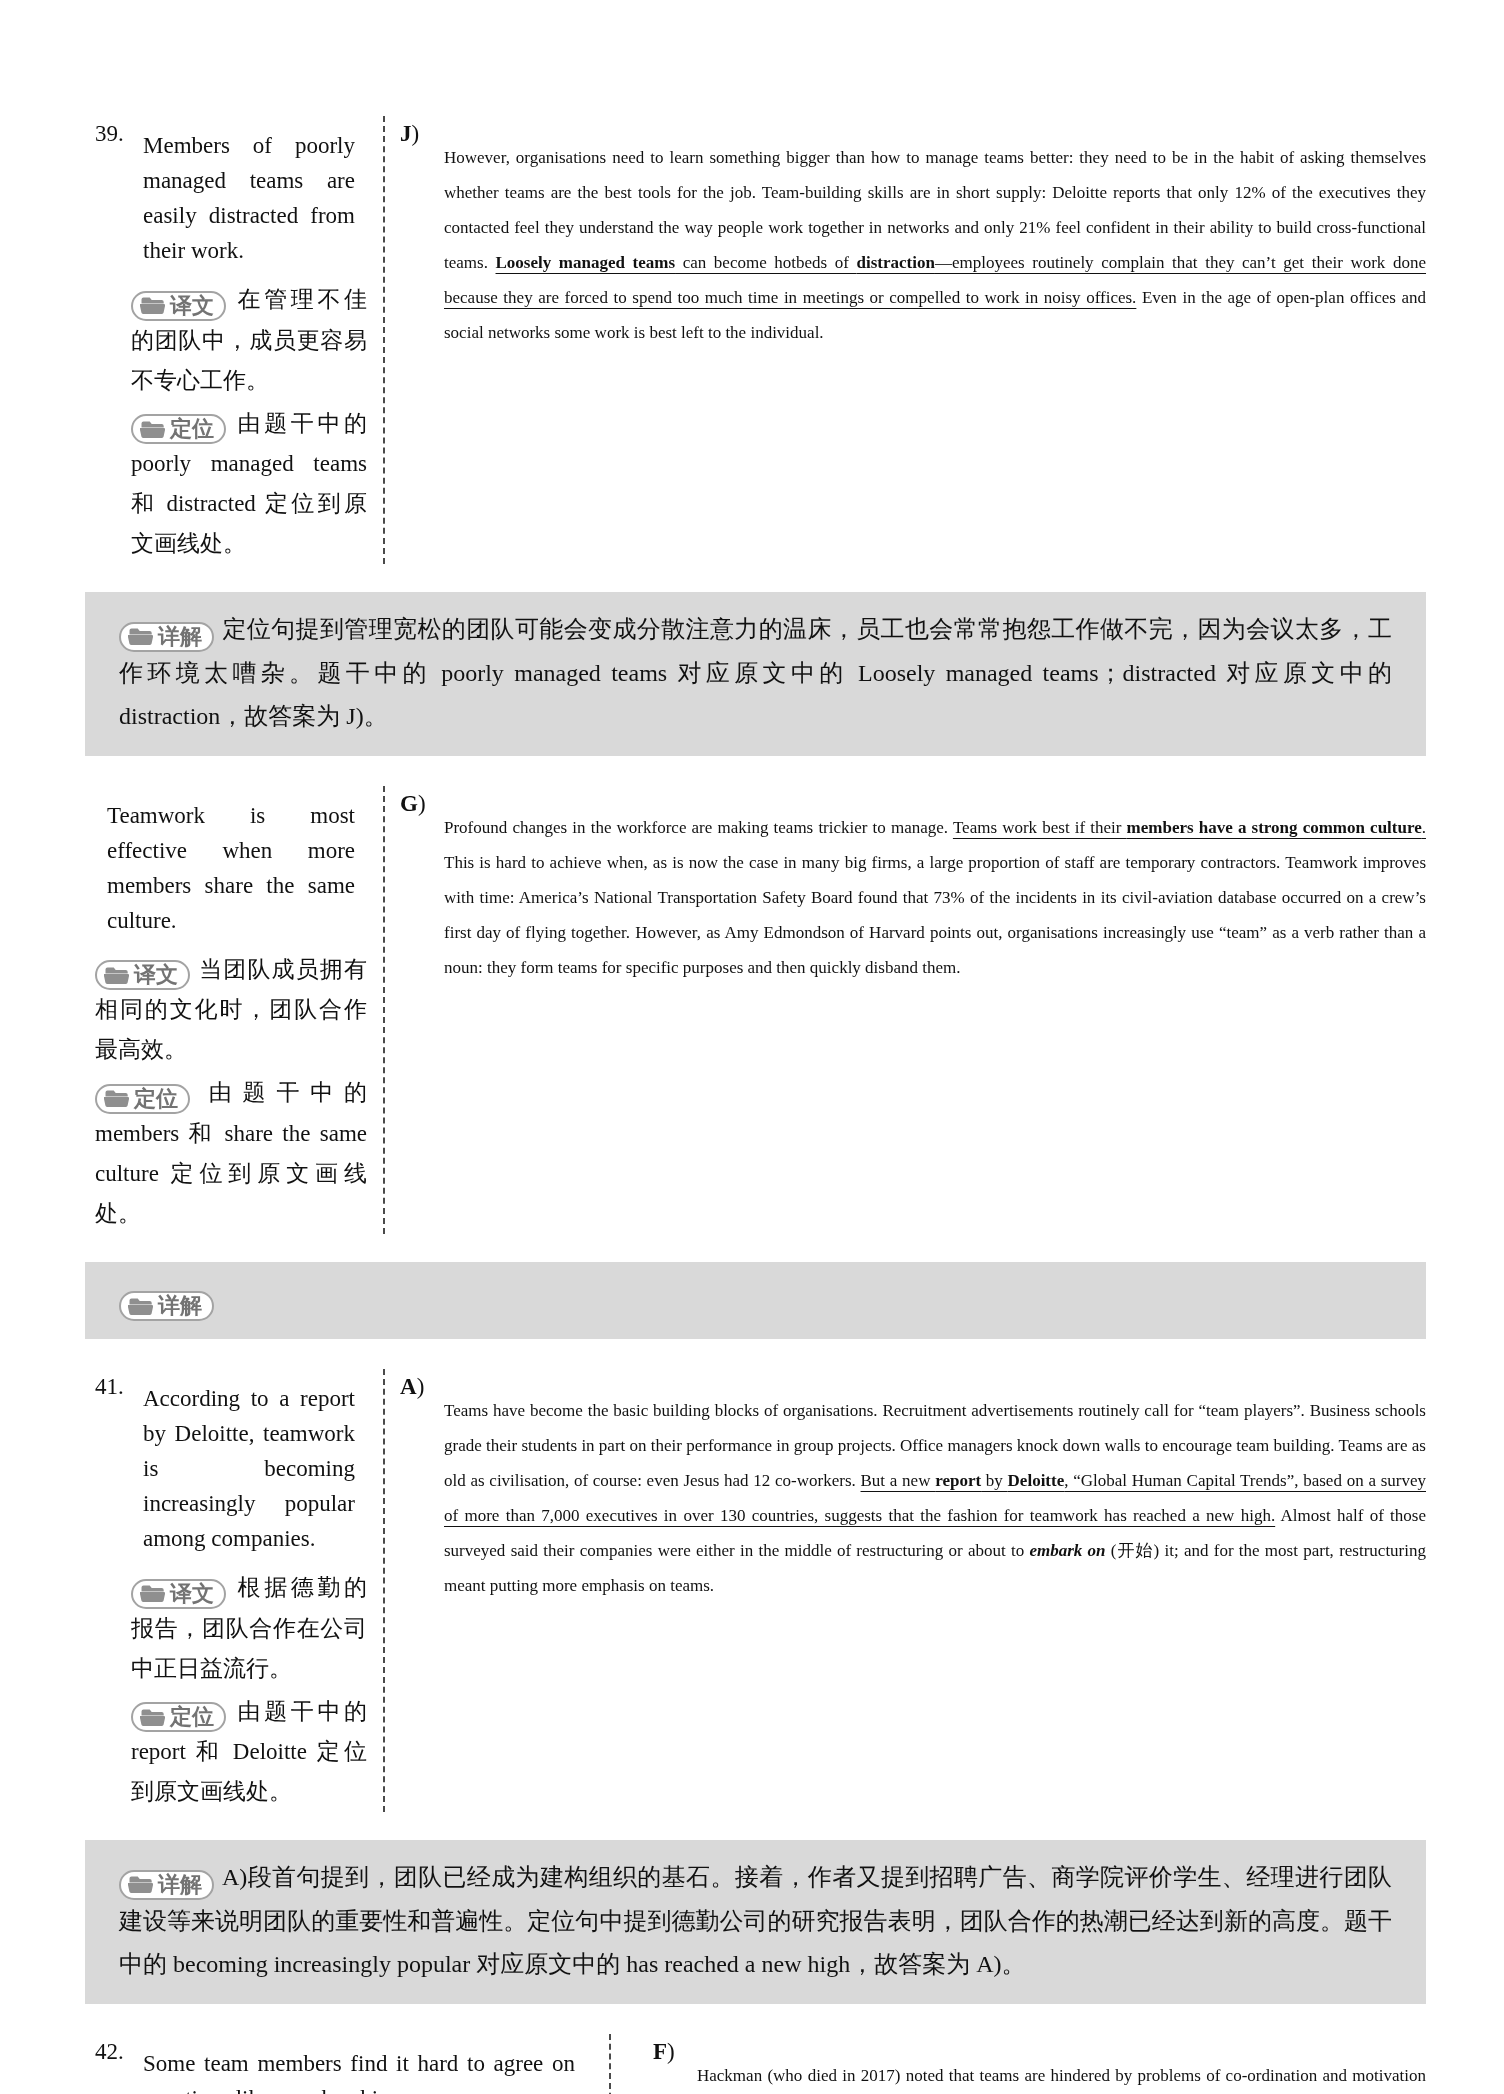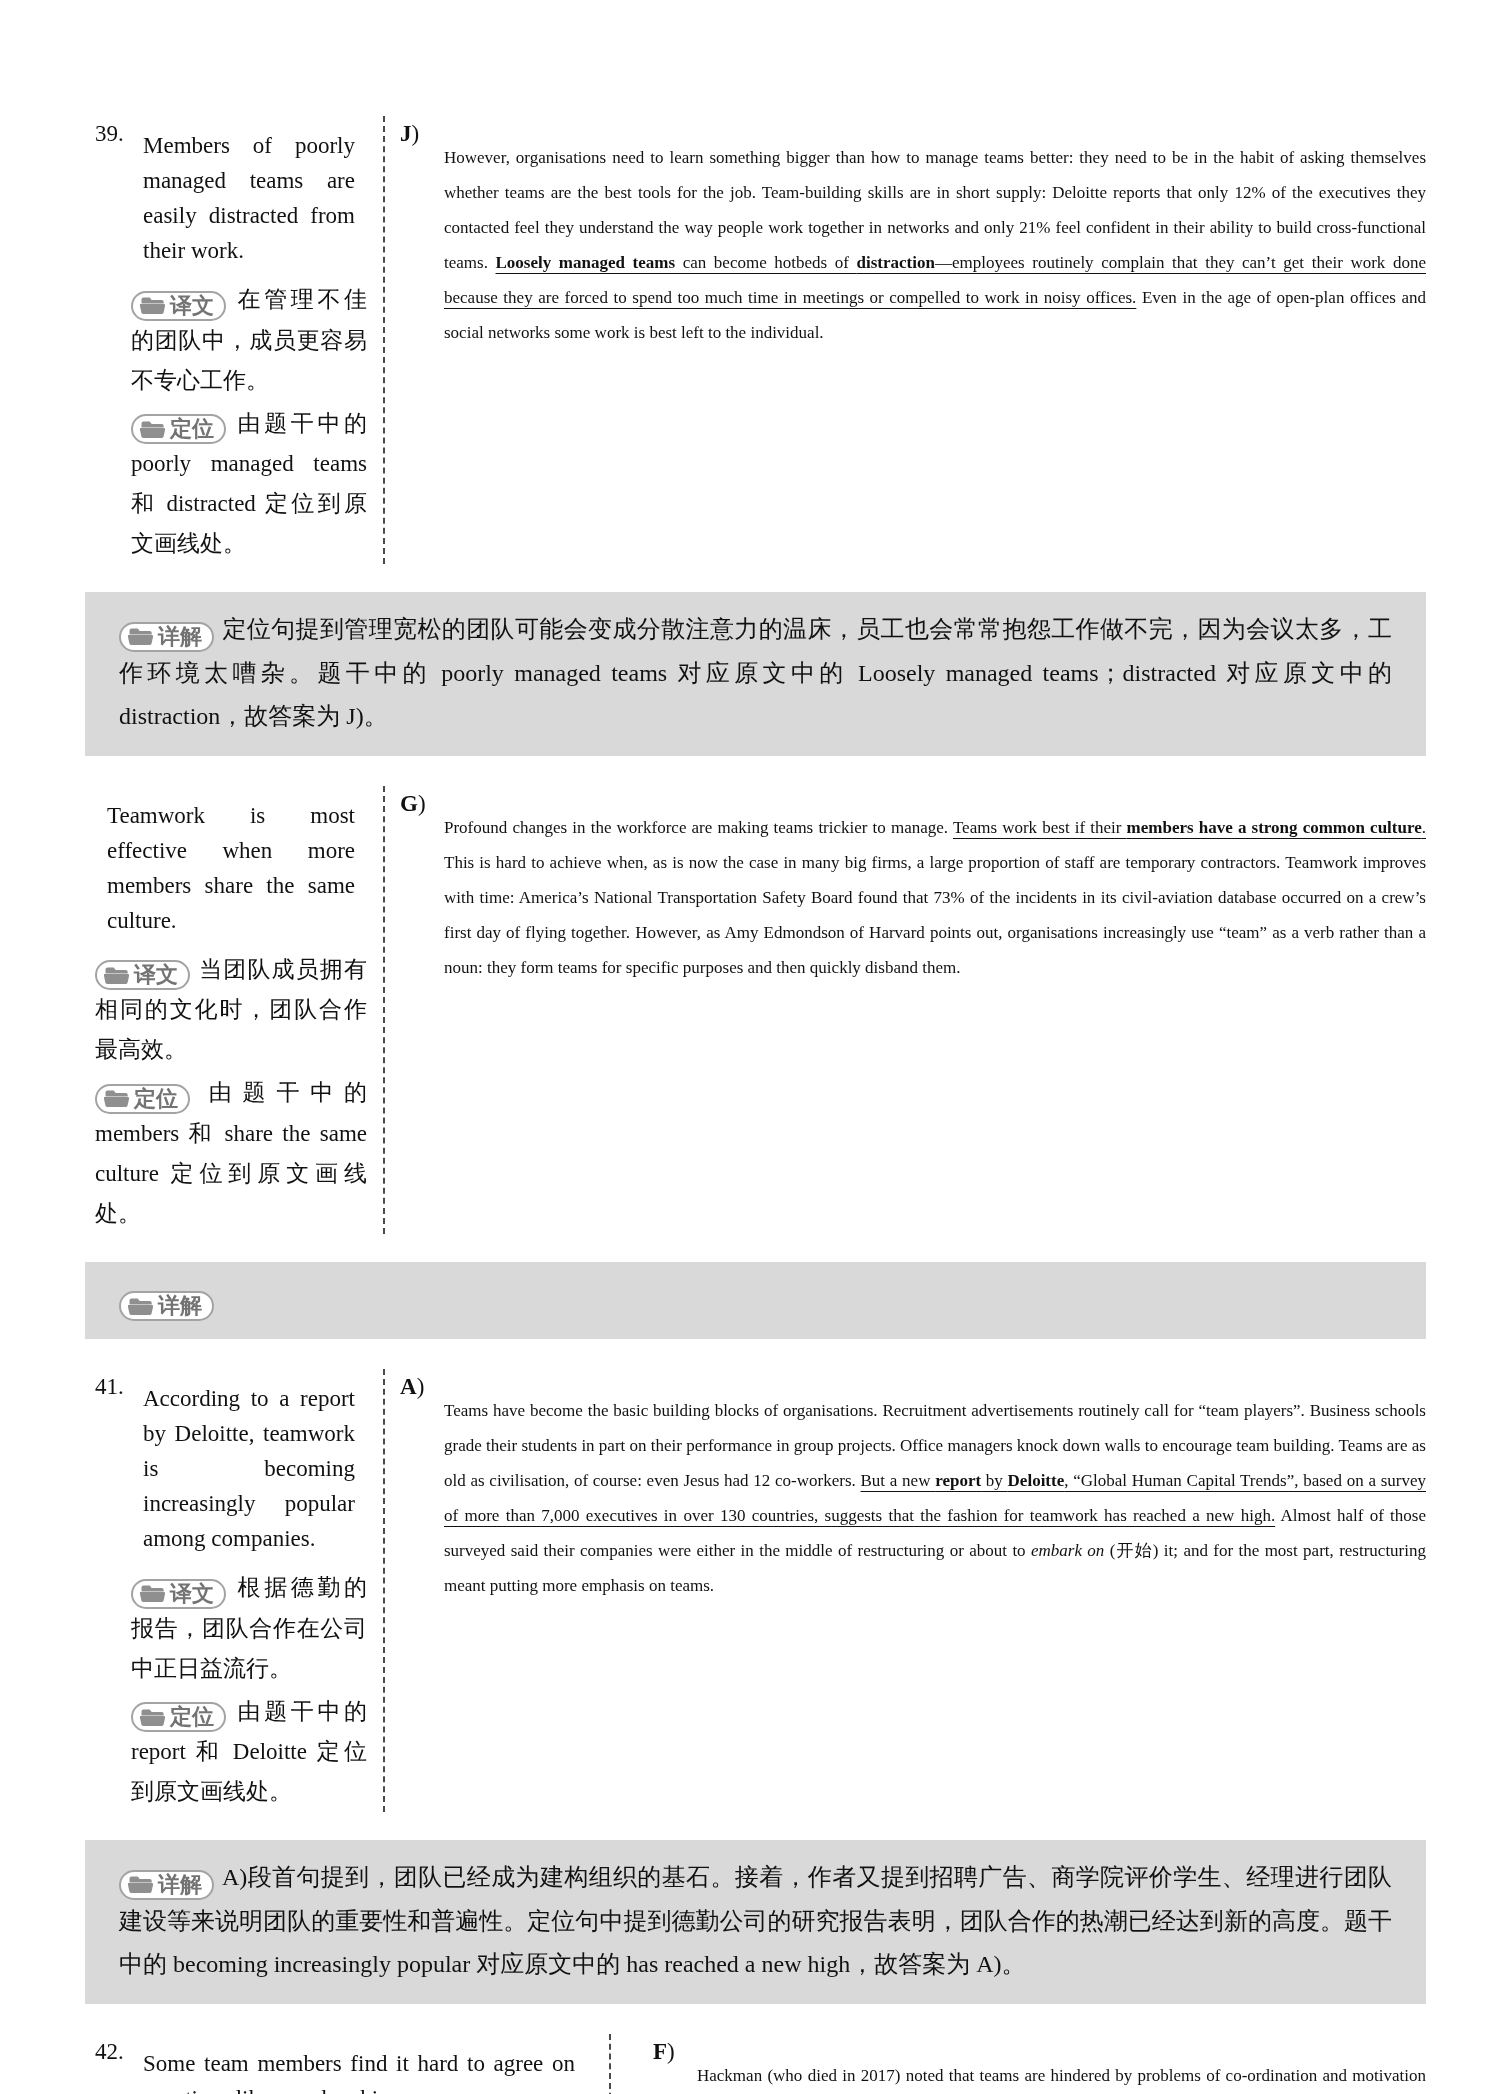--- a/index.html
+++ b/index.html
@@ -18,21 +18,21 @@
   .note-text{font-size:23px;}
 
   .divider{flex:0 0 auto;border-left:2px dashed #4a4a4a;margin-left:16px;margin-right:15px;}
   .row-42 .divider{margin-left:22px;margin-right:42px;}
 
   .col-right{flex:1;min-width:0;display:flex;}
   .ans-letter{flex:0 0 auto;width:44px;font-size:23px;line-height:35px;}
   .ans-text{flex:1;min-width:0;font-size:17px;line-height:35px;text-align:justify;margin-top:24px;}
 
   .b{font-weight:bold;}
-  .i{font-style:italic;}
+  .i{font-style:italic;font-weight:bold;}
   .u{text-decoration:underline;text-underline-offset:5px;text-decoration-thickness:1.2px;}
 
   
   .badge{display:inline-flex;align-items:center;gap:5px;border:2px solid #a3a3a3;
          border-radius:24px;padding:2px 10px 2px 7px;background:#fff;
          vertical-align:-8px;margin-right:8px;line-height:1;}
   .badge-label{font-family:"Liberation Sans","DejaVu Sans",sans-serif;font-weight:bold;
                font-size:22px;color:#737373;white-space:nowrap;}
   .folder{display:inline-block;}
 

